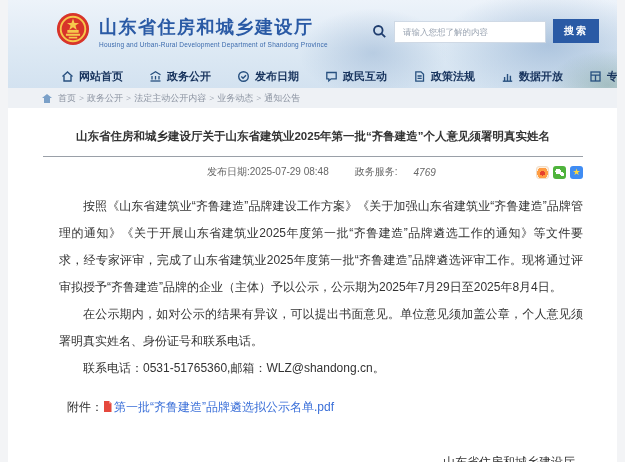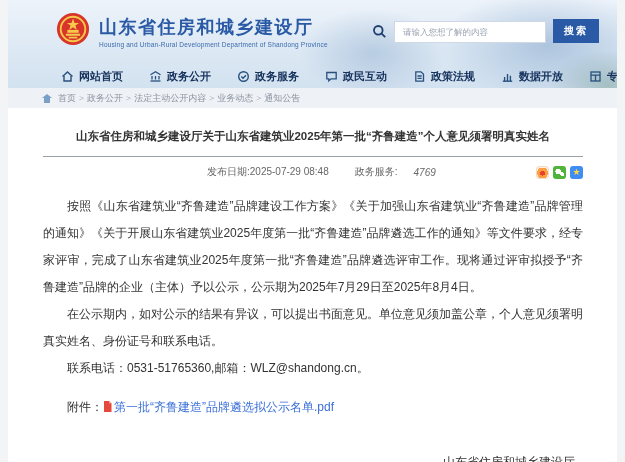--- a/index.html
+++ b/index.html
@@ -58,21 +58,21 @@
   .meta-views { margin-left: 16px; font-style: italic; }
   .share { margin-left: auto; display: flex; gap: 4px; }
   .share-ic { width: 13px; height: 13px; border-radius: 3px; display: inline-flex;
               align-items: center; justify-content: center; cursor: pointer; }
   .ic-weibo { background: radial-gradient(circle at 50% 55%, #e6402e 0 2.5px, #ff9d43 2.5px 5.5px, #fdeedd 5.5px); border: 1px solid #f0ddc8; }
   .ic-wechat { background:
       radial-gradient(circle at 40% 42%, #fff 0 2.8px, rgba(255,255,255,0) 2.9px),
       radial-gradient(circle at 70% 62%, #fff 0 2px, rgba(255,255,255,0) 2.1px),
       #4fb33c; }
   .ic-qzone { background: #3f8cf3; color: #ffd83d; font-size: 9px; line-height: 1; }
-  .body-text { margin-top: 14px; }
+  .body-text { margin-top: 14px; margin-left: 16px; }
   .para { font-size: 12px; color: #333; line-height: 27px; text-indent: 2em; text-align: justify; }
   .attachment { margin-top: 12px; font-size: 12px; line-height: 27px; text-indent: 2em; }
   .attachment-label { color: #333; }
   .attachment-link { color: #3a6fd8; text-decoration: none; cursor: pointer; }
   .attachment-link svg { vertical-align: -1px; margin-right: 2px; }
   .signature { margin-top: 30px; text-align: right; padding-right: 8px; }
   .sig-org { font-size: 12px; color: #333; line-height: 23px; }
 </style>
 </head>
 <body>
@@ -134,21 +134,21 @@
         </span>
         <span>政务公开</span>
       </div>
       <div class="nav-item">
         <span>
           <svg width="13" height="13" viewBox="0 0 13 13" fill="none" stroke="#27507f" stroke-width="1.4">
             <circle cx="6.5" cy="6.5" r="4.8"></circle>
               <path d="M4.3 6.6 L6 8.3 L9 5.2"></path>
           </svg>
         </span>
-        <span>政务服务</span>
+        <span>发布日期</span>
       </div>
       <div class="nav-item">
         <span>
           <svg width="13" height="13" viewBox="0 0 13 13" fill="none" stroke="#27507f" stroke-width="1.3">
             <path d="M1.8 2.5 H11.2 V8.8 H6.2 L3.8 10.8 V8.8 H1.8 Z"></path>
           </svg>
         </span>
         <span>政民互动</span>
       </div>
       <div class="nav-item">

